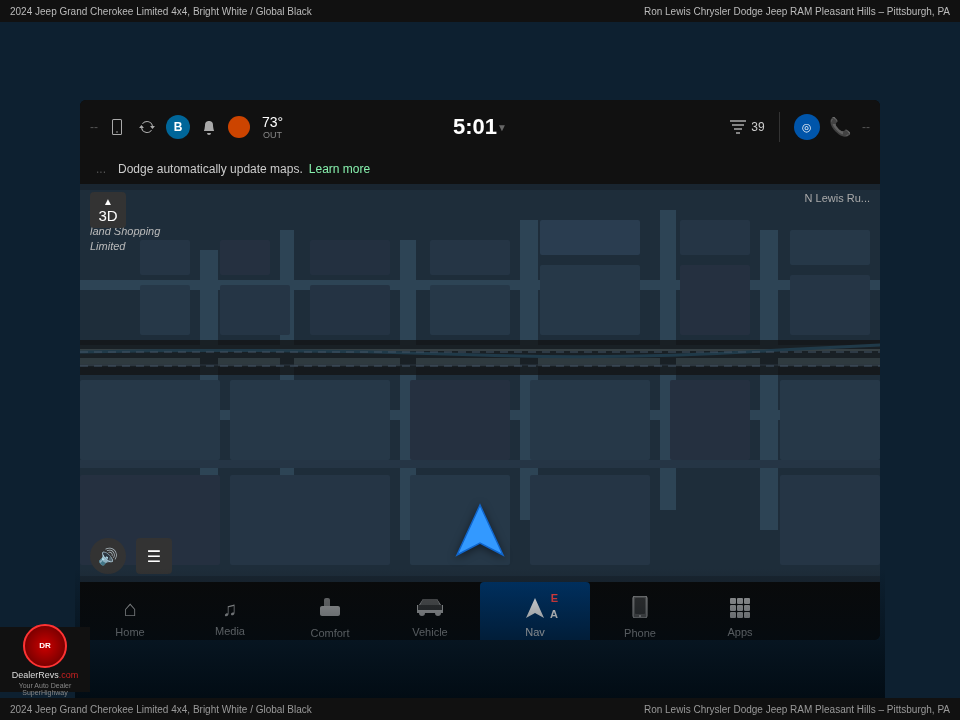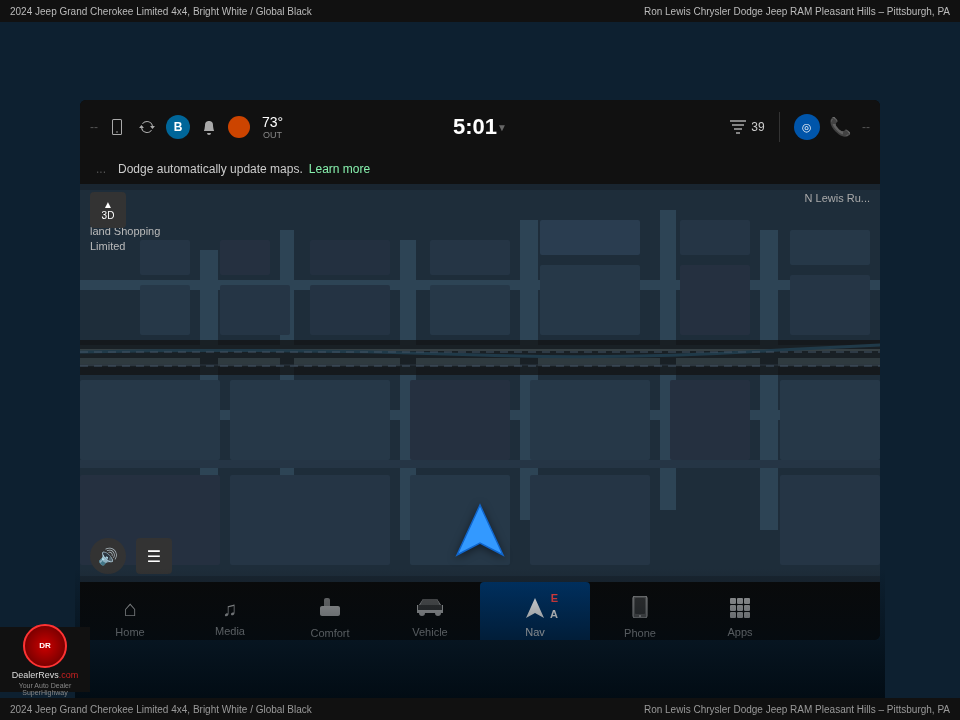--- a/index.html
+++ b/index.html
@@ -88,20 +88,21 @@
       font-size: 11px;
     }
 
     .map-label-top-left {
       position: absolute;
       top: 40px;
       left: 10px;
       color: #ddd;
       font-size: 11px;
       line-height: 1.4;
+      font-style: italic;
     }
 
     .btn-3d {
       position: absolute;
       top: 8px;
       left: 10px;
       background: #333;
       border-radius: 4px;
       width: 36px;
       height: 36px;
@@ -491,21 +492,21 @@
         <div class="map-label-top-right" style="color:#aaa; font-size:11px;">N Lewis Ru...</div>
 
         <div class="map-label-top-left">
           <div style="color:#bbb; font-size:11px;">land Shopping</div>
           <div style="color:#bbb; font-size:11px;">Limited</div>
         </div>
 
         
         <div class="btn-3d">
           <span>▲</span>
-          <span style="font-size:10px;">3D</span>
+          <span style="font-size:15px;">3D</span>
         </div>
 
         
         <div class="btn-mute">
           <span>🔊</span>
         </div>
 
         
         <div class="btn-menu">
           <span>☰</span>

